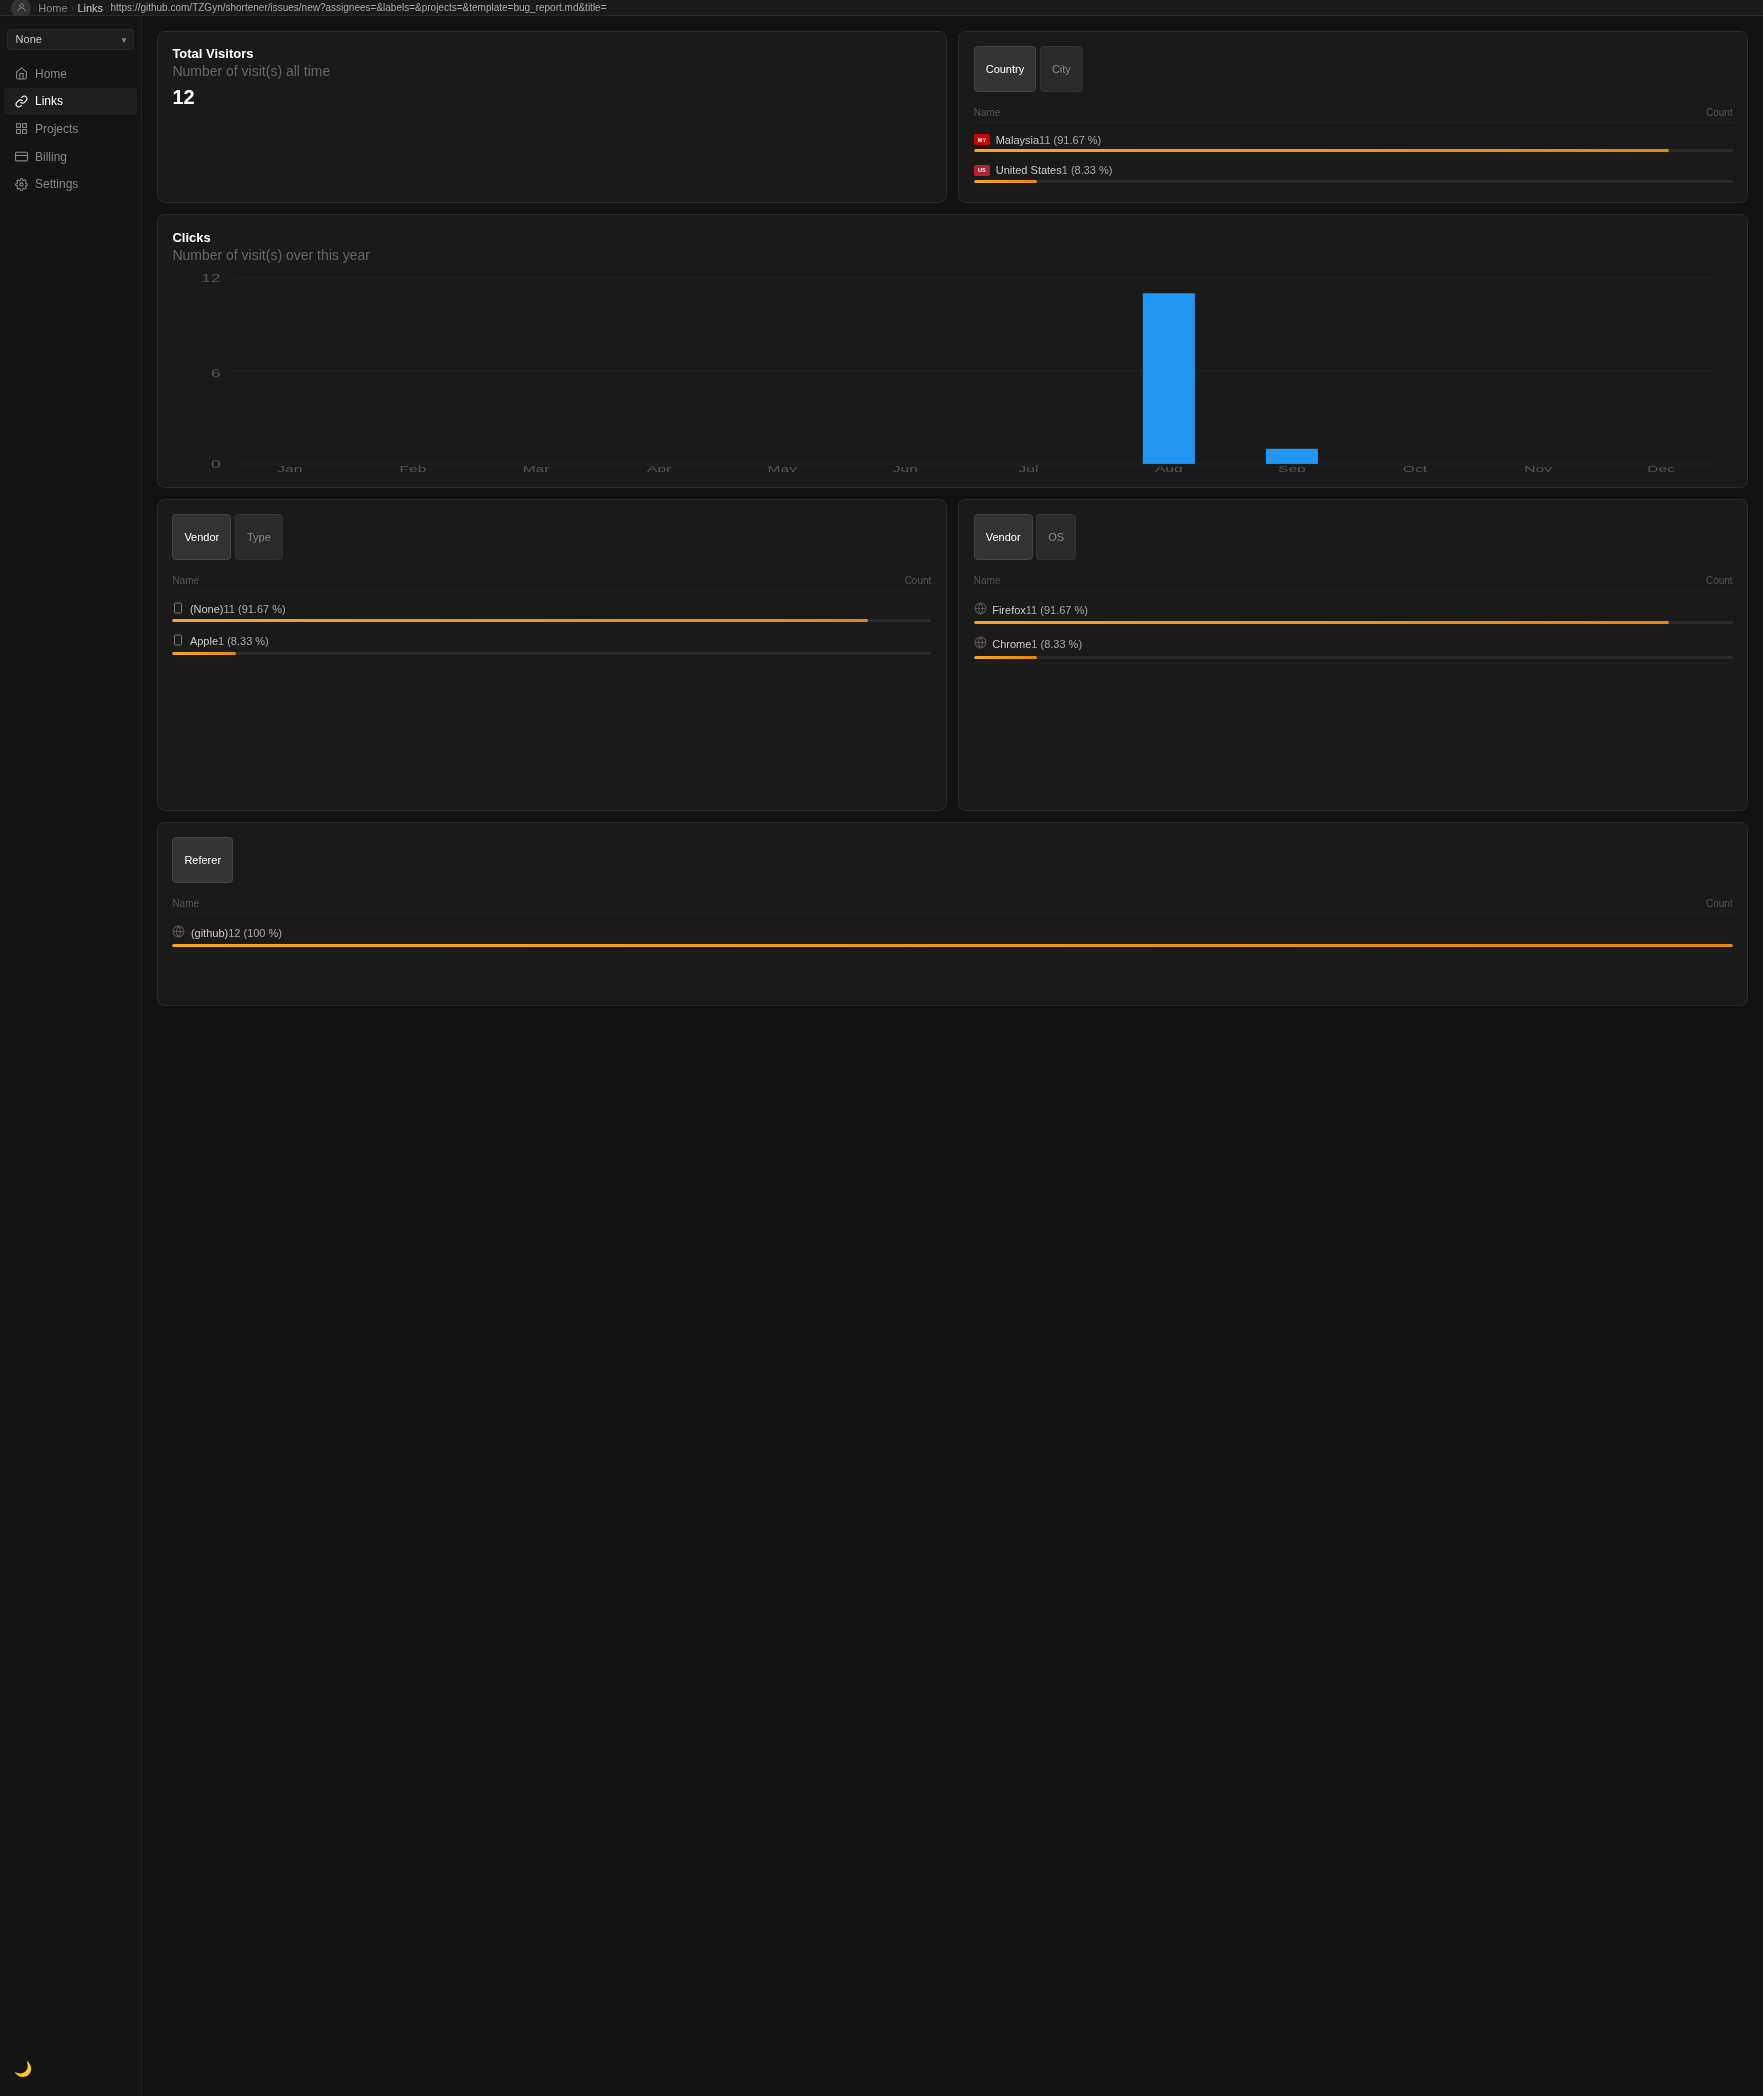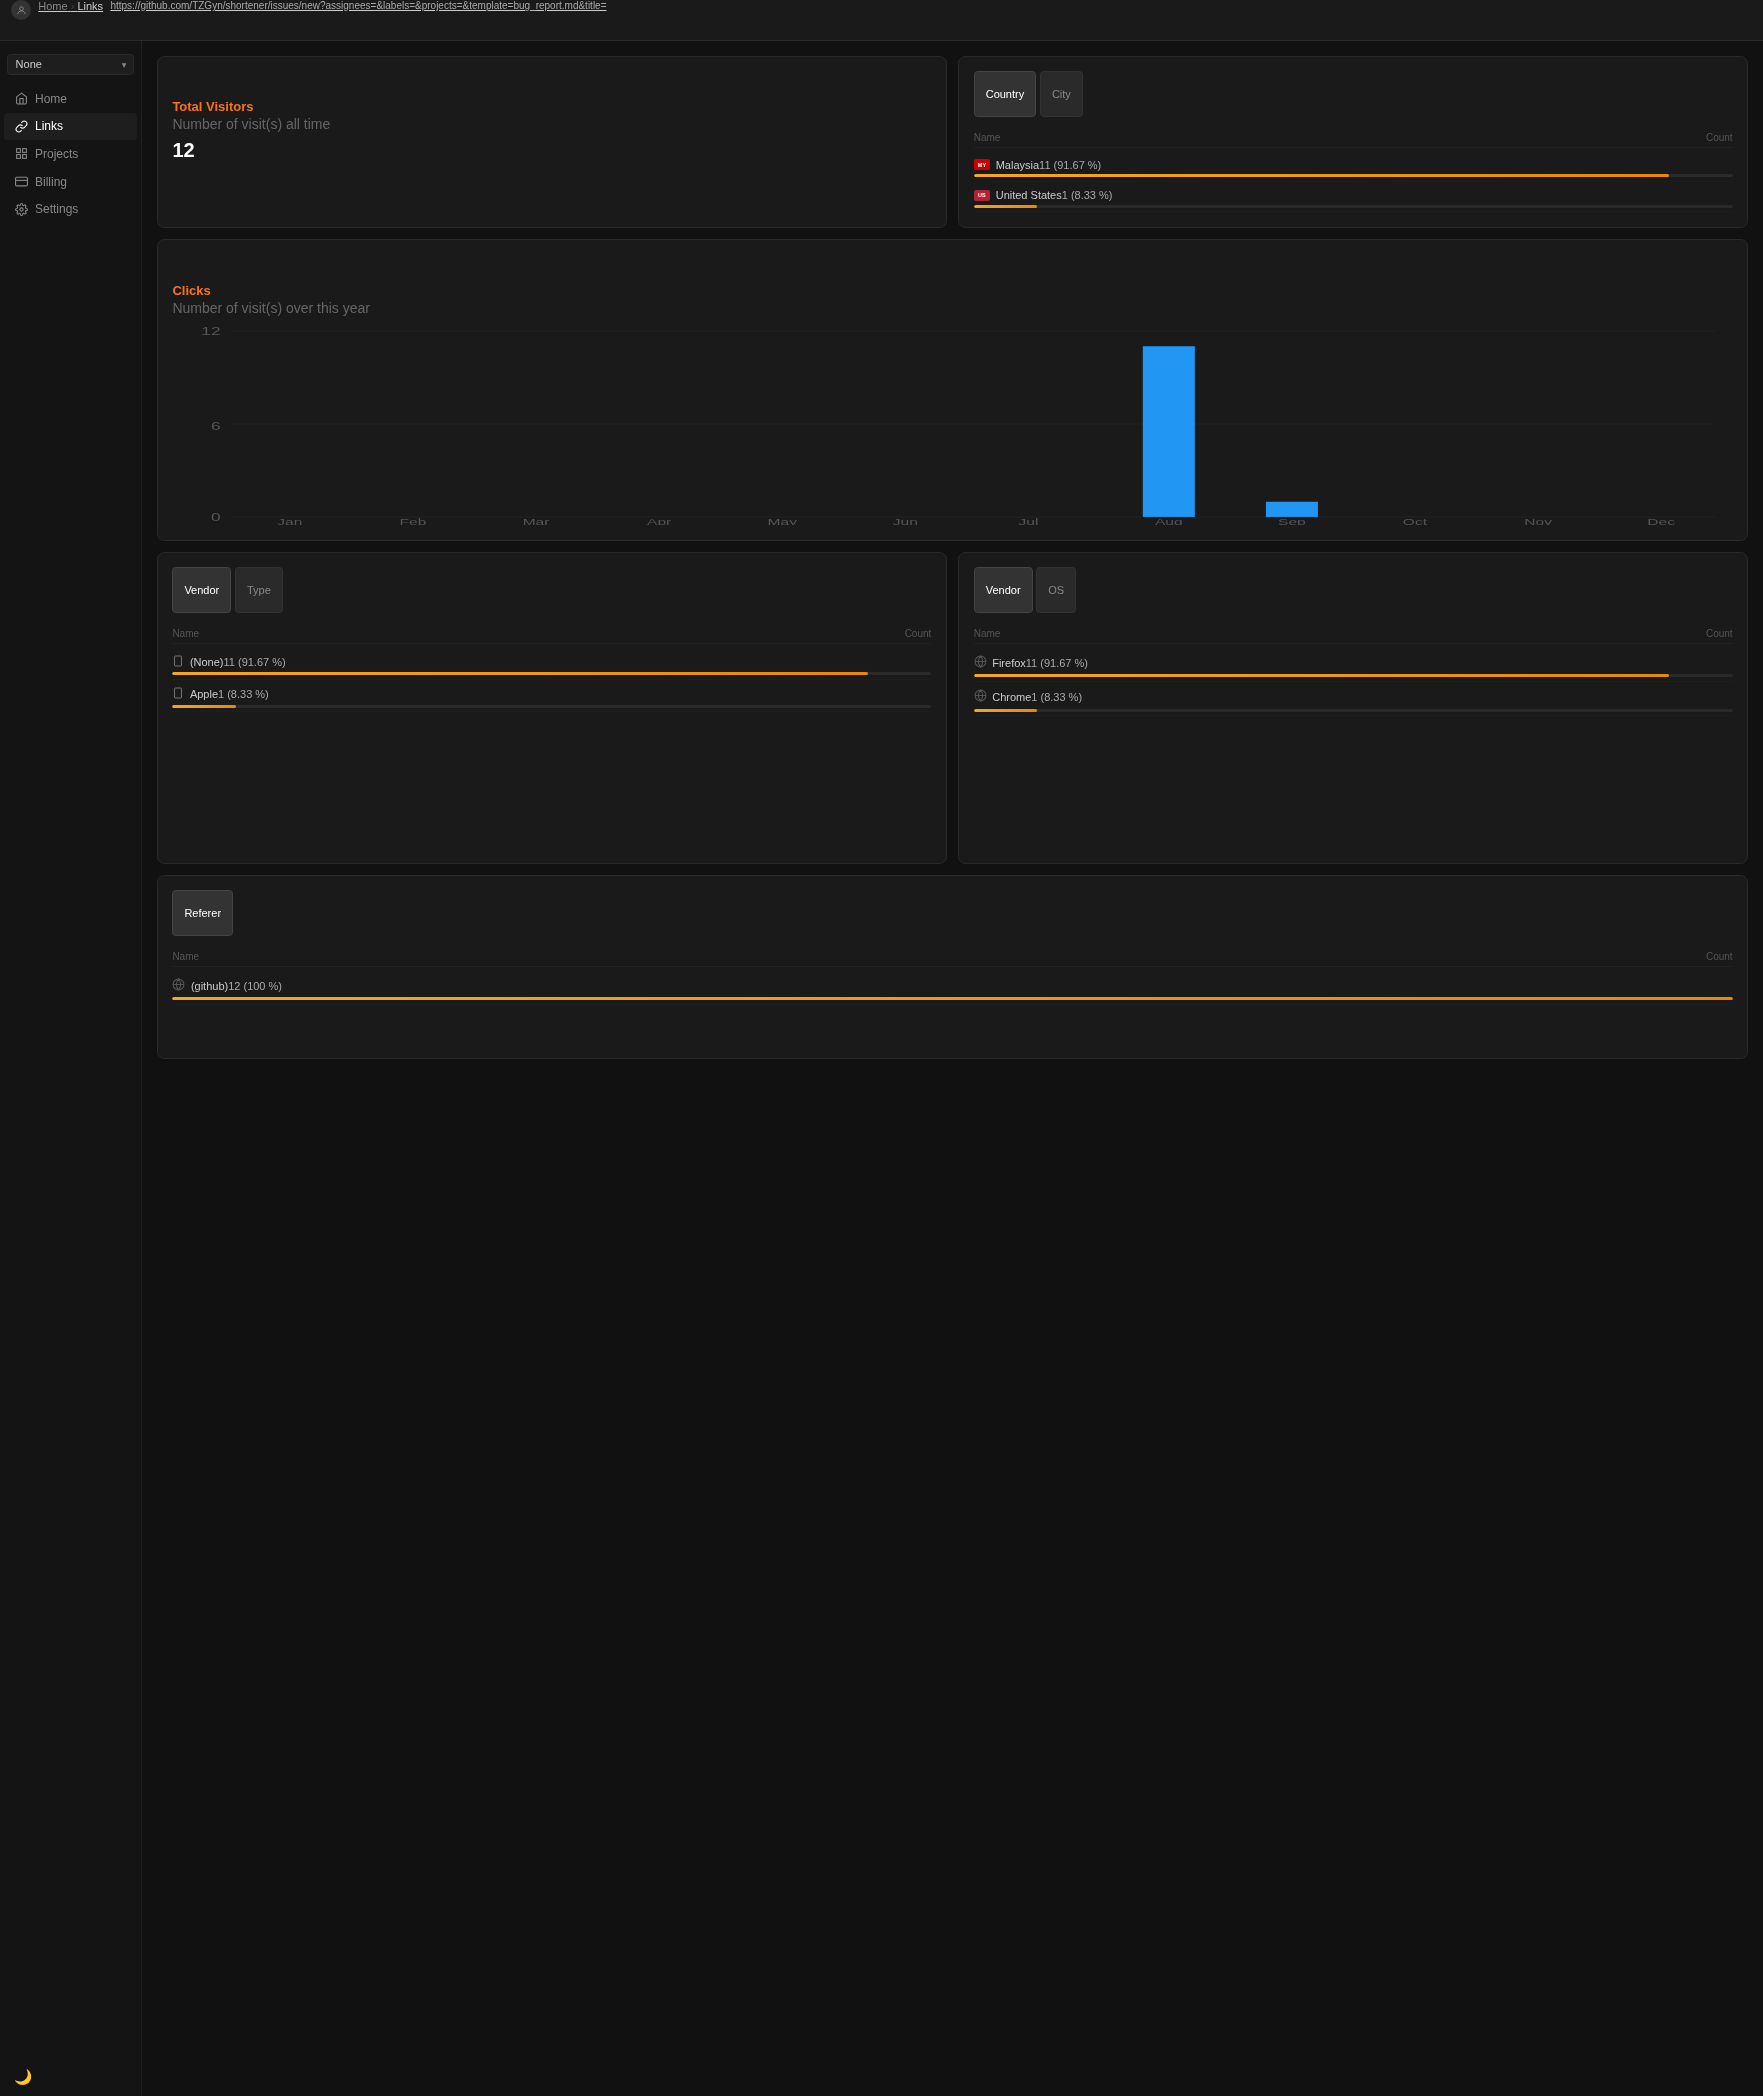--- a/index.html
+++ b/index.html
@@ -9,26 +9,25 @@
       font-family: -apple-system, BlinkMacSystemFont, 'Segoe UI', sans-serif;
       font-size: 12px;
       display: flex;
       flex-direction: column;
       min-height: 100vh;
     }
     
     .topbar {
       background: #1a1a1a;
       border-bottom: 0.9px solid #2a2a2a;
-      height: 41px;
-      display: flex;
-      align-items: flex-start;
+      height: 16px;
+      display: flex;
+      align-items: center;
       padding: 0 11px;
       gap: 7.3px;
-      text-decoration: underline;
     }
     .topbar-avatar {
       width: 20px; height: 20px;
       background: #333;
       border-radius: 50%;
       display: flex; align-items: center; justify-content: center;
       color: #888; font-size: 10px;
     }
     .topbar-sep { color: #444; }
     .topbar-breadcrumb { color: #888; font-size: 11px; }
@@ -120,21 +119,21 @@
       overflow-y: auto;
     }
 
     
     .card {
       background: #1a1a1a;
       border: 0.9px solid #2a2a2a;
       border-radius: 7.3px;
       padding: 14.7px;
     }
-    .card-title { font-size: 13px; font-weight: 600; color: #f97316; margin-bottom: 1.8px; margin-top: 28px; }
+    .card-title { font-size: 13px; font-weight: 600; color: #ffffff; margin-bottom: 1.8px; }
     .card-sub { font-size: 14px; color: #666; margin-bottom: 7.3px; }
     .card-value { font-size: 20px; font-weight: 700; color: #fff; }
 
     
     .top-row {
       display: grid;
       grid-template-columns: 1fr 1fr;
       gap: 11px;
       margin-bottom: 11px;
     }

